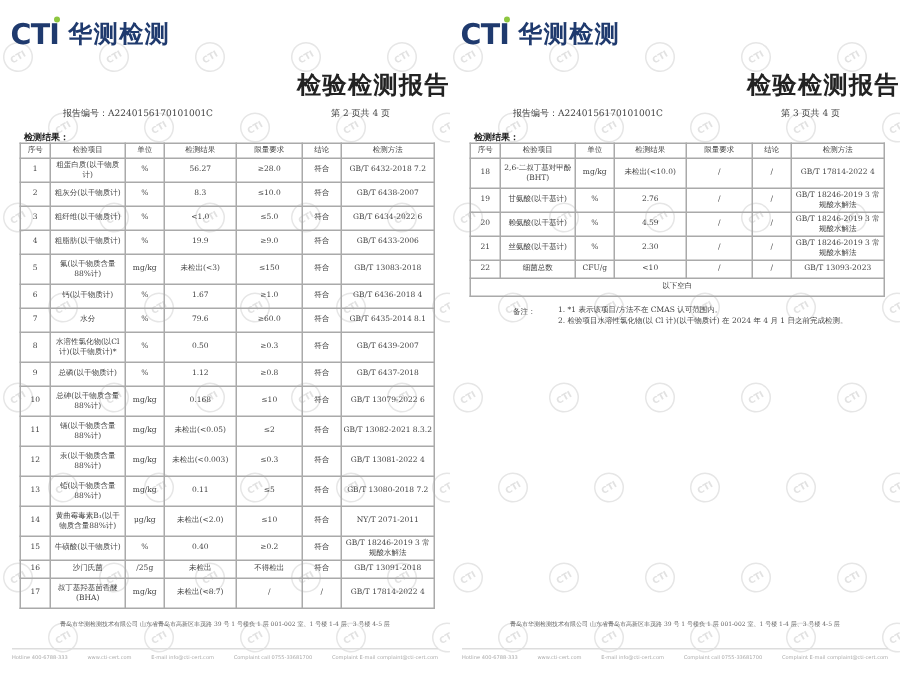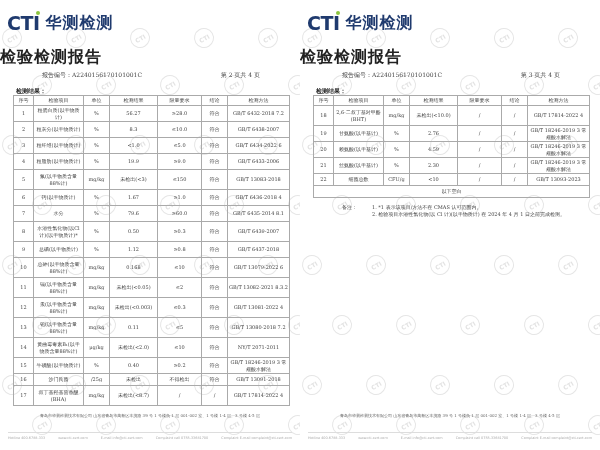--- a/index.html
+++ b/index.html
@@ -26,21 +26,21 @@
   }
   .logo-dot {
     position: absolute; width: 4px; height: 4px; border-radius: 50%; background: #8dc63f;
     left: 29px; top: -1px;
   }
   .logo-cn {
     font-family: "DejaVu Sans", sans-serif; font-weight: bold; font-size: 16px; color: #1f3a6e;
     margin-left: 6px; letter-spacing: 1px; line-height: 22px;
   }
   .doc-title {
-    position: absolute; left: 0; right: 0; top: 47px; text-align: left;
+    position: absolute; left: 0; right: 0; top: 47px; text-align: right;
     font-size: 16px; font-weight: bold; color: #222; letter-spacing: 1px; z-index: 2;
   }
   .report-no {
     position: absolute; left: 42px; top: 71px; font-size: 6px; color: #444; z-index: 2;
   }
   .page-no {
     position: absolute; right: 40px; top: 71px; font-size: 6px; color: #444; z-index: 2;
   }
   .section-label {
     position: absolute; left: 16px; top: 87px; font-size: 6px; font-weight: bold; color: #222; z-index: 2;

